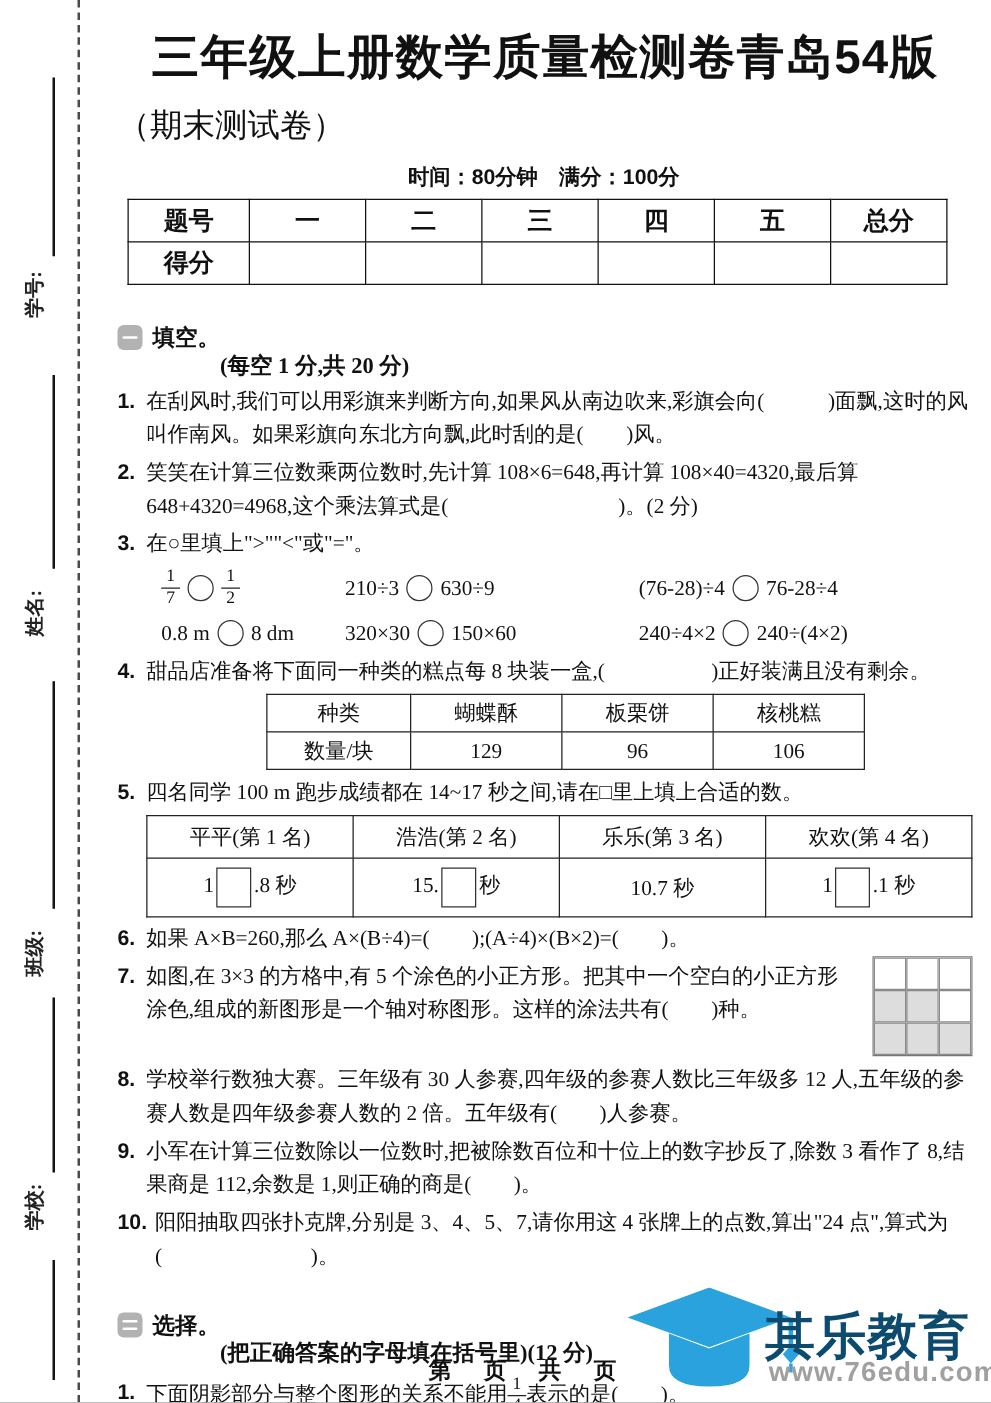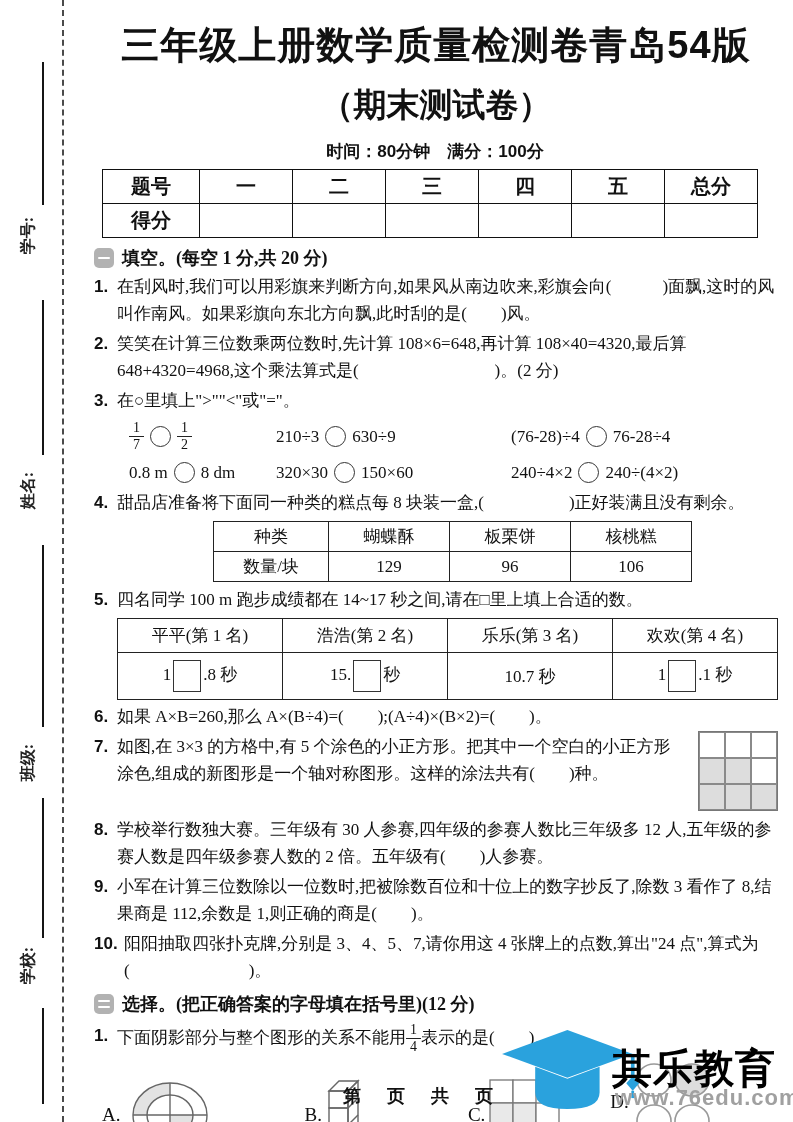--- a/index.html
+++ b/index.html
@@ -7,39 +7,39 @@
         font-family:"Liberation Serif","DejaVu Serif",serif;color:#111;}
   
   .cutline{position:absolute;left:62px;top:0;bottom:0;border-left:2.5px dashed #4a4a4a;}
   .side-label{position:absolute;left:-7px;width:70px;text-align:center;transform:rotate(-90deg);
               font-size:16px;font-weight:bold;color:#222;}
   .side-line{position:absolute;left:42px;width:0;border-left:2px solid #151515;}
   
   .main{position:absolute;left:94px;top:0;width:684px;}
   .title{margin-top:20px;text-align:center;font-size:38px;font-weight:900;letter-spacing:1px;
          font-family:"Liberation Sans","DejaVu Sans",sans-serif;}
-  .subtitle{margin-top:12px;text-align:center;font-size:33px;font-weight:700;
+  .subtitle{margin-top:12px;font-size:26px;font-weight:400;
          font-family:"Liberation Sans","DejaVu Sans",sans-serif;}
   .meta{margin-top:12px;text-align:center;font-size:17px;font-weight:bold;padding-right:2px;
          font-family:"Liberation Sans","DejaVu Sans",sans-serif;}
   table{border-collapse:collapse;}
   .score-table{margin:6px 0 0 8px;}
   .score-table th,.score-table td{border:1.6px solid #111;height:31px;text-align:center;
          font-size:20px;font-weight:bold;font-family:"Liberation Serif",serif;}
   .score-table th:first-child,.score-table td:first-child{width:94px;}
   .score-table th,.score-table td{width:90px;}
   
   .sec-head{display:flex;align-items:center;margin-top:8px;font-size:18px;}
   .badge{display:inline-block;width:20px;height:20px;background:#b2b2b2;border-radius:5px;
          position:relative;margin-right:8px;flex:0 0 auto;}
   .badge i{position:absolute;left:4px;right:4px;height:2.6px;background:#fff;border-radius:1px;}
   .badge.one i{top:8.6px;}
   .badge.two i.t{top:5.5px;} .badge.two i.b{top:11.5px;}
   .sec-title{font-weight:900;font-family:Liberation Mono, monospace;}
-  .sec-note{font-weight:bold;}
+  .sec-note{font-weight:bold;margin-top:44px;}
   .q{position:relative;padding-left:23px;font-size:17px;line-height:27px;margin-top:3px;}
   .q.qten{padding-left:30px;}
   .qnum{position:absolute;left:0;top:0;font-weight:bold;
         font-family:"Liberation Sans","DejaVu Sans",sans-serif;}
   
   .cmp-row{display:flex;align-items:center;margin:6px 0 2px 12px;font-size:17px;}
   .cmp{display:flex;align-items:center;}
   .cmp-row .c1{width:147px;} .cmp-row .c2{width:235px;}
   .ocircle{display:inline-block;width:19px;height:19px;border:1.4px solid #333;border-radius:50%;
            margin:0 6px;vertical-align:middle;flex:0 0 auto;}
@@ -68,21 +68,21 @@
   .mcq{margin-top:6px;}
   .options{display:flex;align-items:center;margin-top:12px;height:96px;}
   .opt{display:flex;align-items:center;font-size:19px;}
   .opt .olabel{margin-right:4px;}
   .optA{margin-left:8px;} .optB{margin-left:88px;} .optC{margin-left:106px;} .optD{margin-left:48px;align-self:flex-start;margin-top:-6px;}
   
   .footer{position:absolute;left:290px;top:1084px;width:260px;text-align:center;font-size:18px;
           font-weight:bold;letter-spacing:4px;}
   .wm-cap{position:absolute;left:492px;top:1030px;}
   .wm-brand{position:absolute;left:612px;top:1041px;font-size:40px;font-weight:900;
-            font-family:"Liberation Sans","DejaVu Sans",sans-serif;color:#000000;letter-spacing:1px;}
+            font-family:"Liberation Sans","DejaVu Sans",sans-serif;color:#0c4a6e;letter-spacing:1px;}
   .wm-url{position:absolute;left:615px;top:1085px;font-size:22px;font-weight:bold;
           font-family:"Liberation Sans","DejaVu Sans",sans-serif;color:#a0a0a0;letter-spacing:1px;}
   svg .ln{stroke:#666;stroke-width:1.4;fill:none;}
 </style>
 </head>
 <body>
 
 <div class="page">
 
   <div class="cutline"></div>

